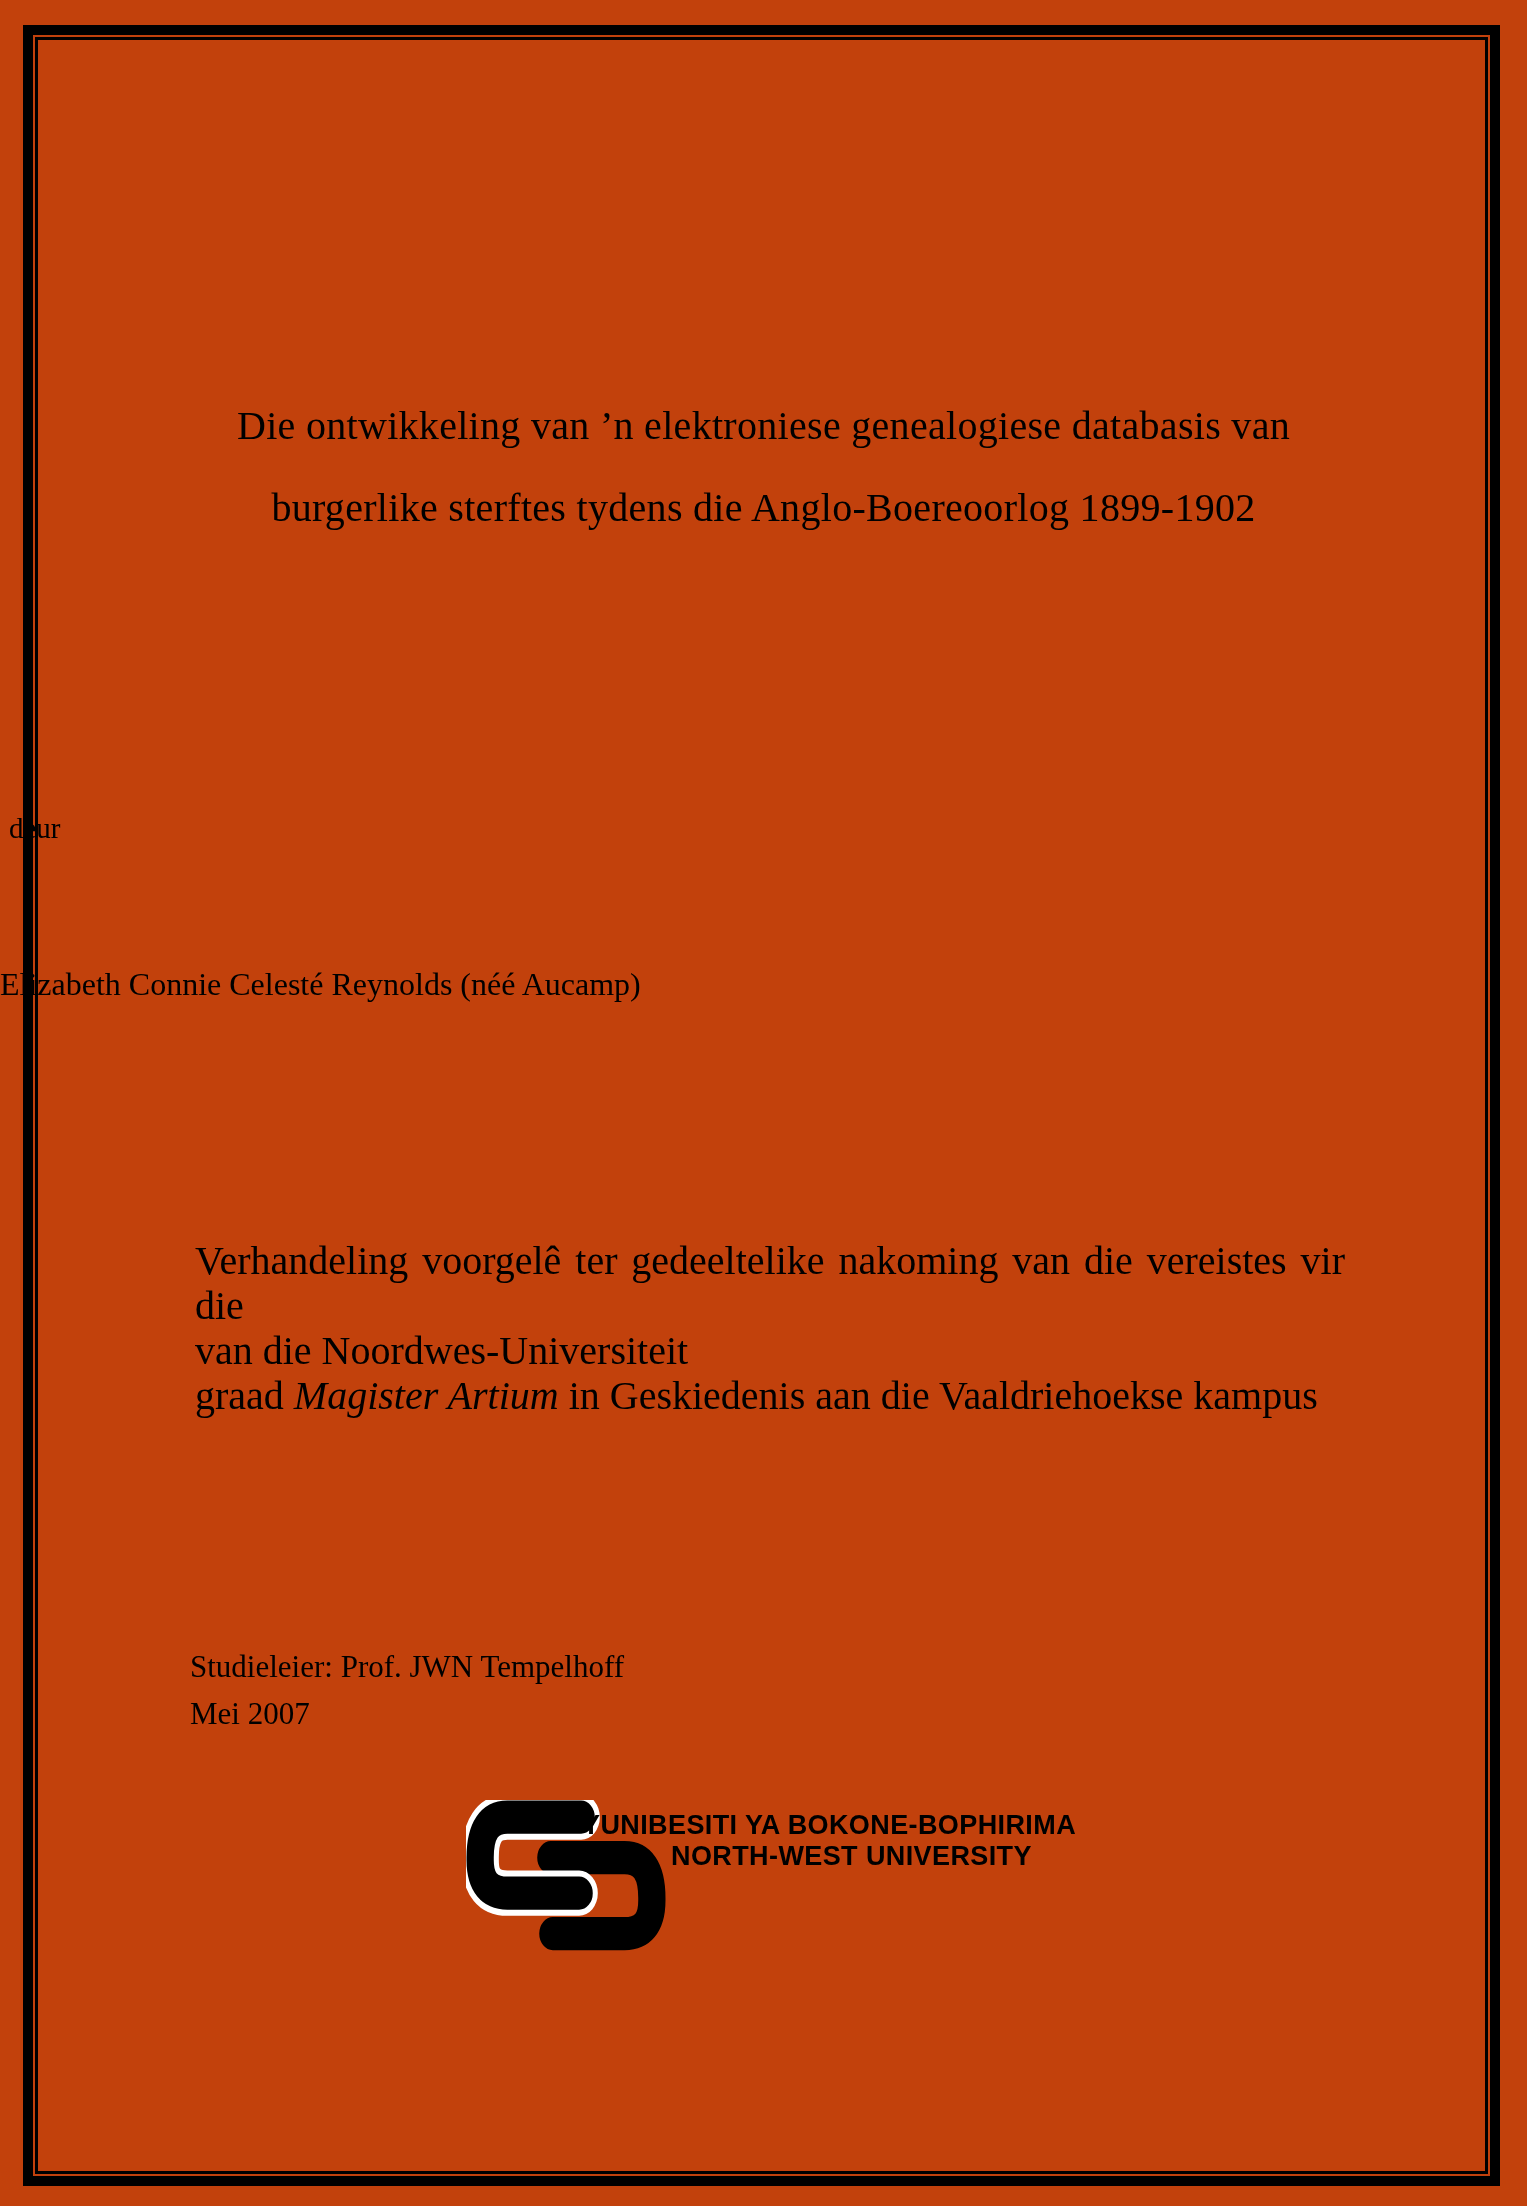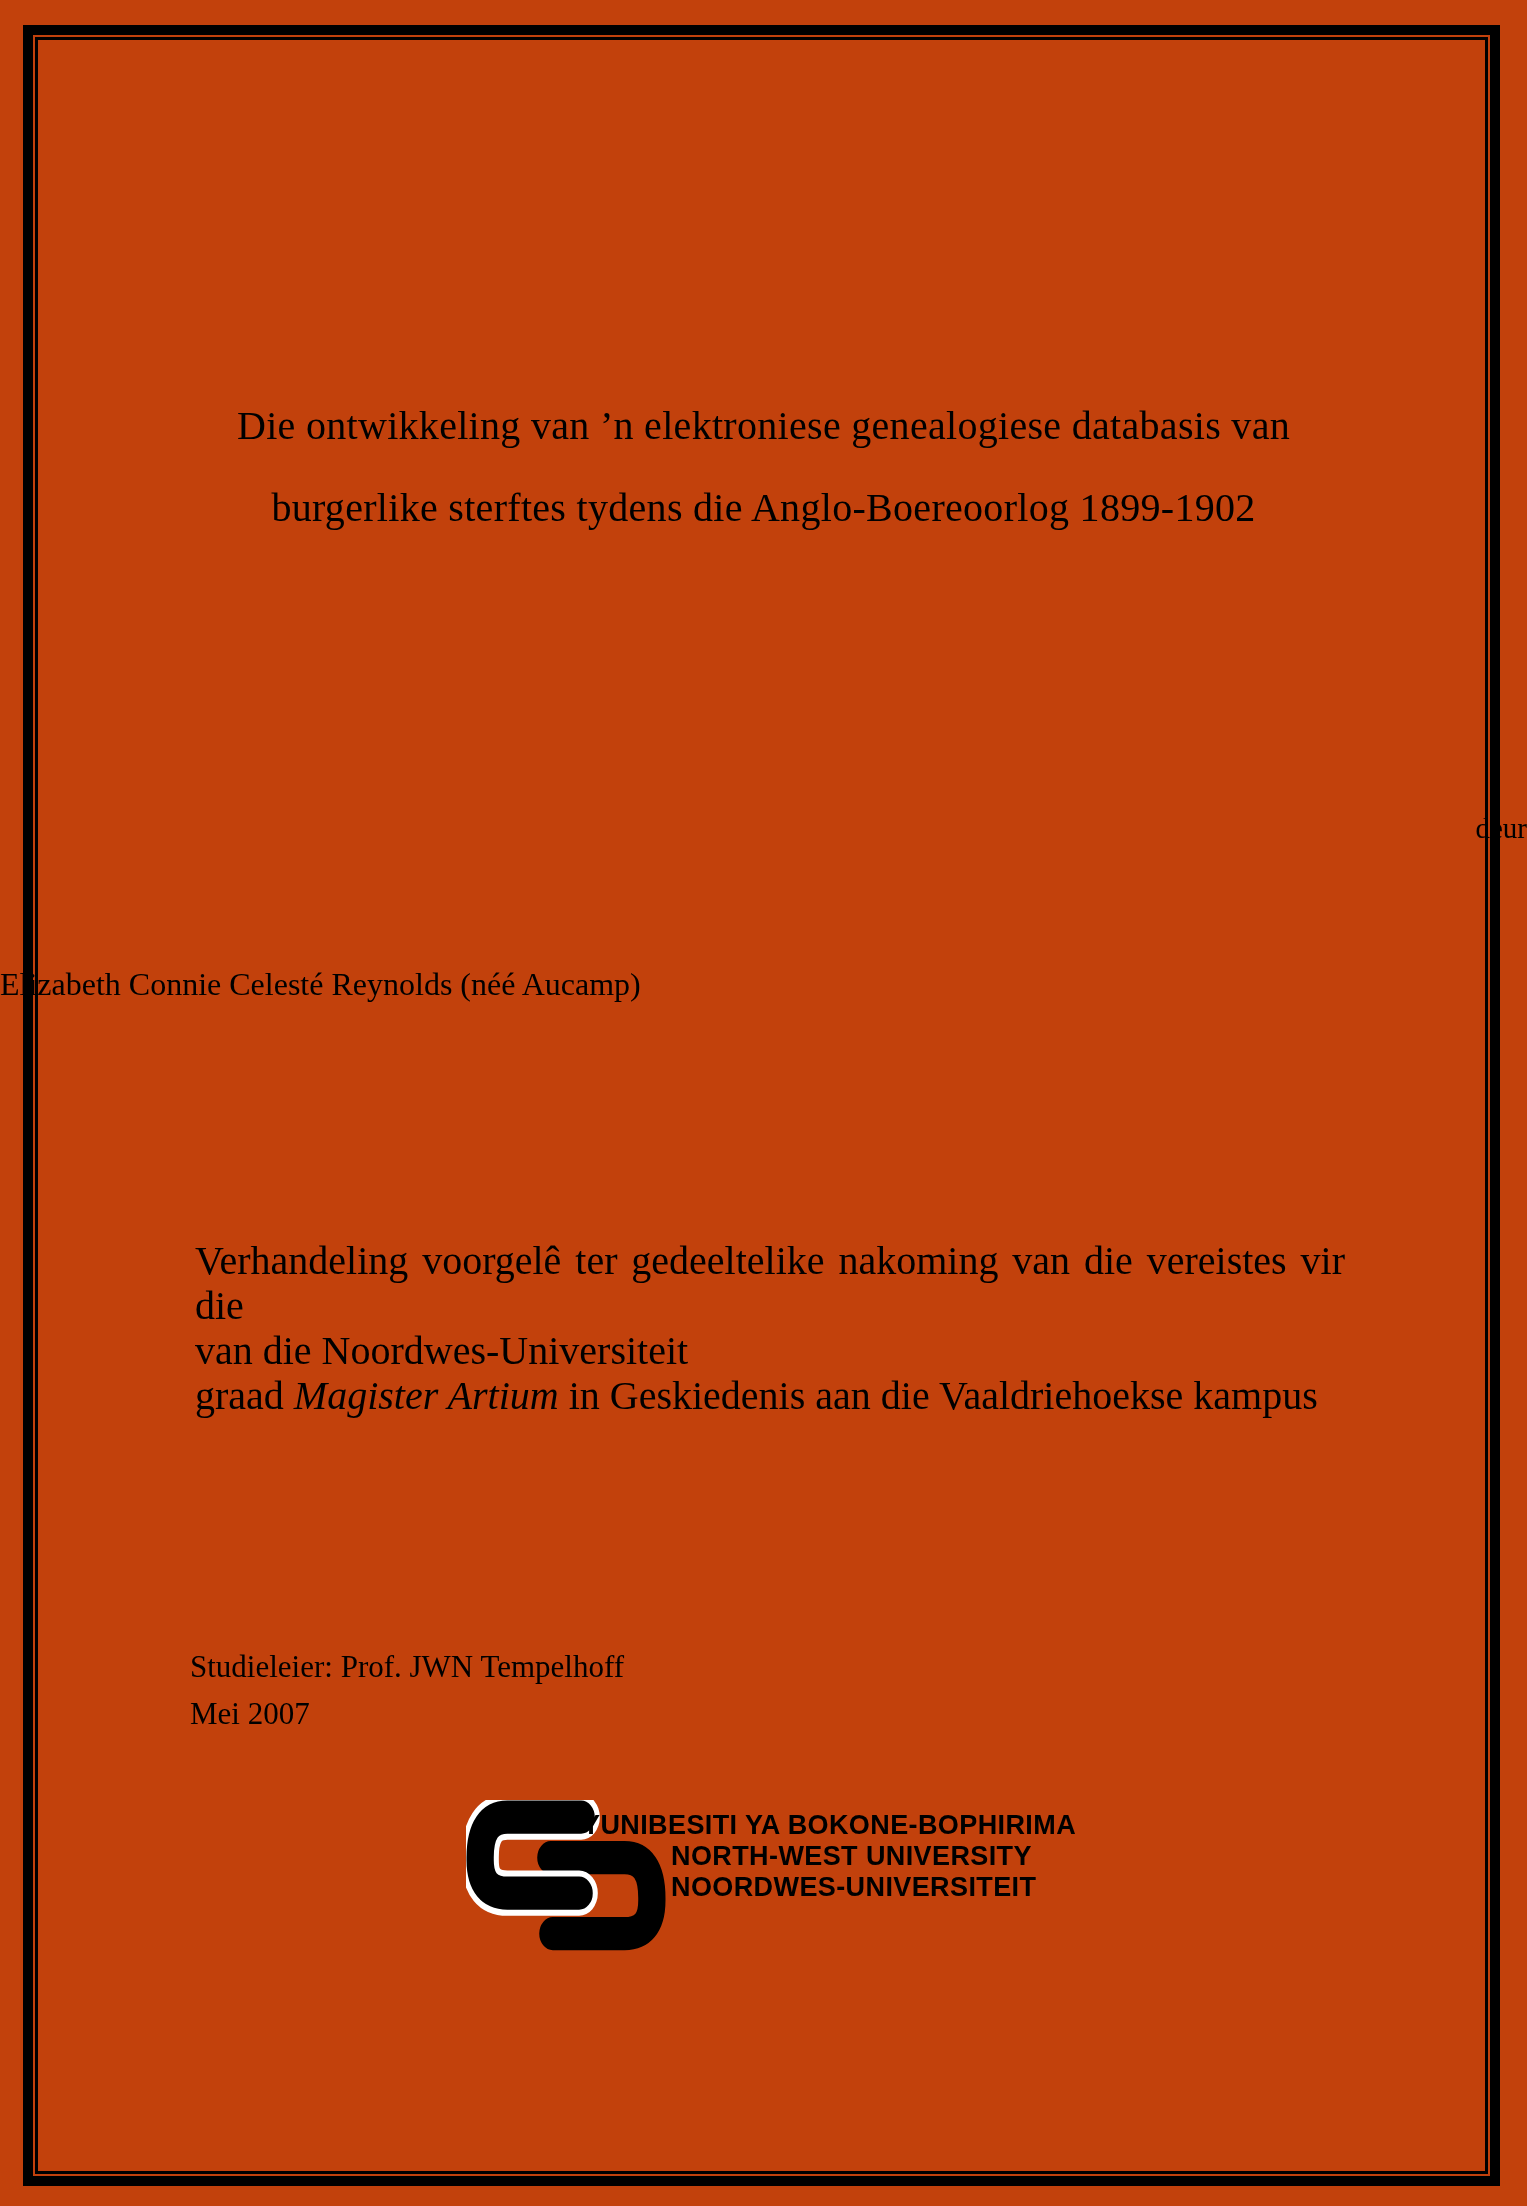--- a/index.html
+++ b/index.html
@@ -41,22 +41,23 @@
     text-align: center;
     font-size: 40px;
     line-height: 82px;
     letter-spacing: 0.3px;
   }
   .byline {
     position: absolute;
     left: 0;
     right: 0;
     top: 812px;
-    text-align: right;
+    text-align: left;
     font-size: 29px;
+    padding-left: 9px;
   }
   .author {
     position: absolute;
     left: 0;
     right: 0;
     top: 966px;
     font-size: 32px;
   }
   .note-block {
     position: absolute;
@@ -142,17 +143,16 @@
 
       <path d="M 84,47 H 157 Q 184,47 184,80 V 82 Q 184,109 157,109 H 86" fill="none" stroke="#000000" stroke-width="27" stroke-linecap="round" stroke-linejoin="round"></path>
 
       <path d="M 114,14 H 41 Q 14,14 14,47 V 49 Q 14,76 41,76 H 112" fill="none" stroke="#ffffff" stroke-width="37" stroke-linecap="round" stroke-linejoin="round"></path>
 
       <path d="M 114,14 H 41 Q 14,14 14,47 V 49 Q 14,76 41,76 H 112" fill="none" stroke="#000000" stroke-width="27" stroke-linecap="round" stroke-linejoin="round"></path>
     </svg>
     <div class="logo-text">
       <div>YUNIBESITI YA BOKONE-BOPHIRIMA</div>
       <div class="indent">NORTH-WEST UNIVERSITY</div>
-      <div class="indent">NOORDWES-UNIVERSITEIT</div>
     </div>
   </div>
 
 </div>
 
 </body></html>

